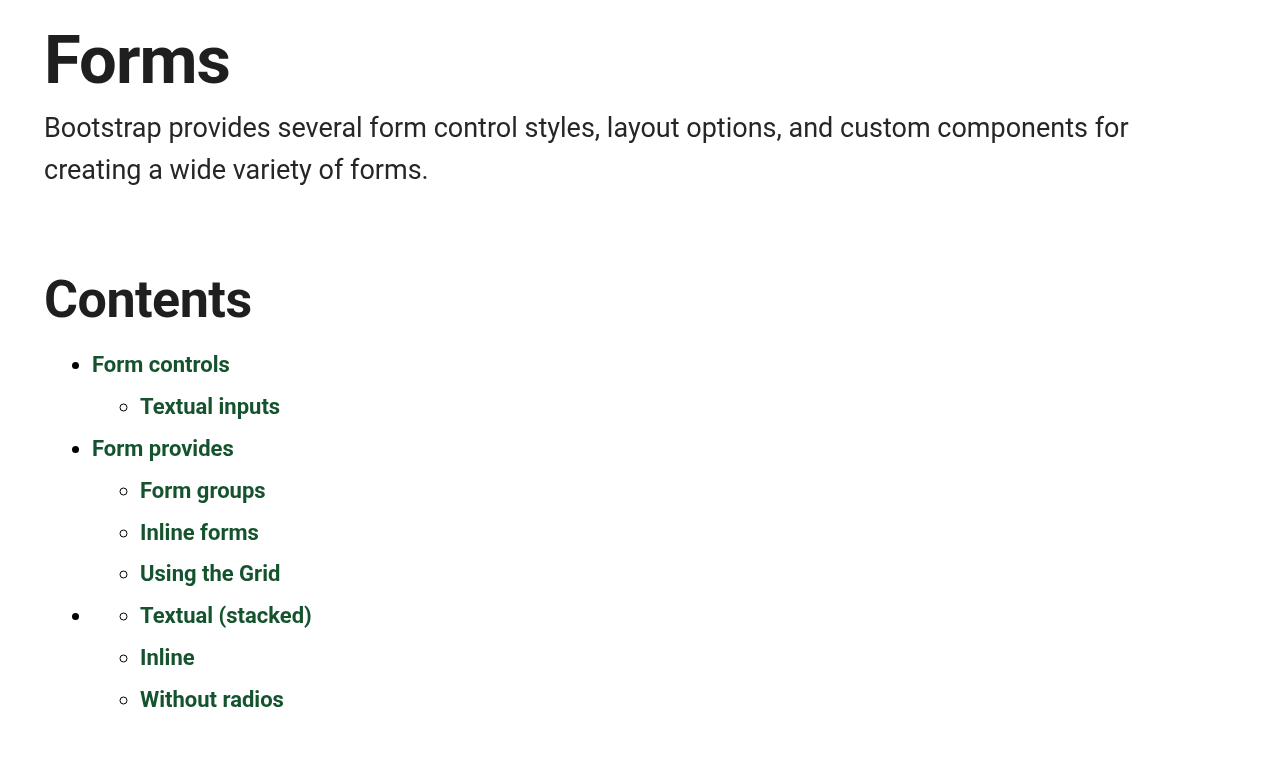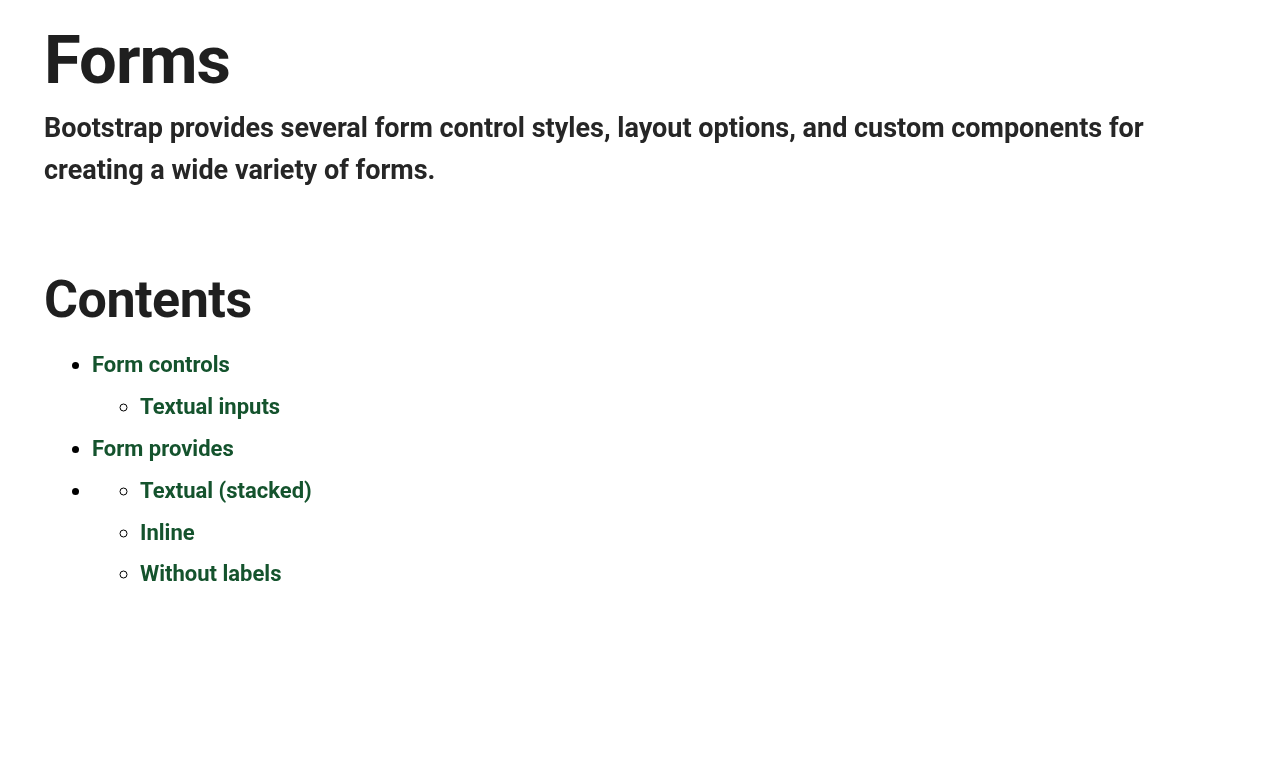--- a/index.html
+++ b/index.html
@@ -17,21 +17,21 @@
     h1.page-title {
       font-size: 67px;
       font-weight: 700;
       letter-spacing: -1px;
       color: #1f1f1f;
       margin-bottom: 10px;
       line-height: 1.1;
     }
     p.lead {
       font-size: 27px;
-      font-weight: 700;
+      font-weight: 400;
       color: #262626;
       line-height: 1.55;
       margin-bottom: 78px;
       max-width: 1160px;
     }
     h2.contents-heading {
       font-size: 52px;
       font-weight: 700;
       color: #1f1f1f;
       margin-bottom: 14px;
@@ -69,27 +69,38 @@
   <li>
     <a href="#">Form controls</a>
     <ul>
       <li>
         <a href="#">Textual inputs</a>
       </li>
     </ul>
   </li>
   <li>
     <a href="#">Form provides</a>
+    <ul>
+      <li>
+        <a href="#">Form groups</a>
+      </li>
+      <li>
+        <a href="#">Inline forms</a>
+      </li>
+      <li>
+        <a href="#">Using the Grid</a>
+      </li>
+    </ul>
   </li>
   <li>
     <ul>
       <li>
         <a href="#">Textual (stacked)</a>
       </li>
       <li>
         <a href="#">Inline</a>
       </li>
       <li>
-        <a href="#">Without labels</a>
+        <a href="#">Without radios</a>
       </li>
     </ul>
   </li>
 </ul>
 
 </body></html>

